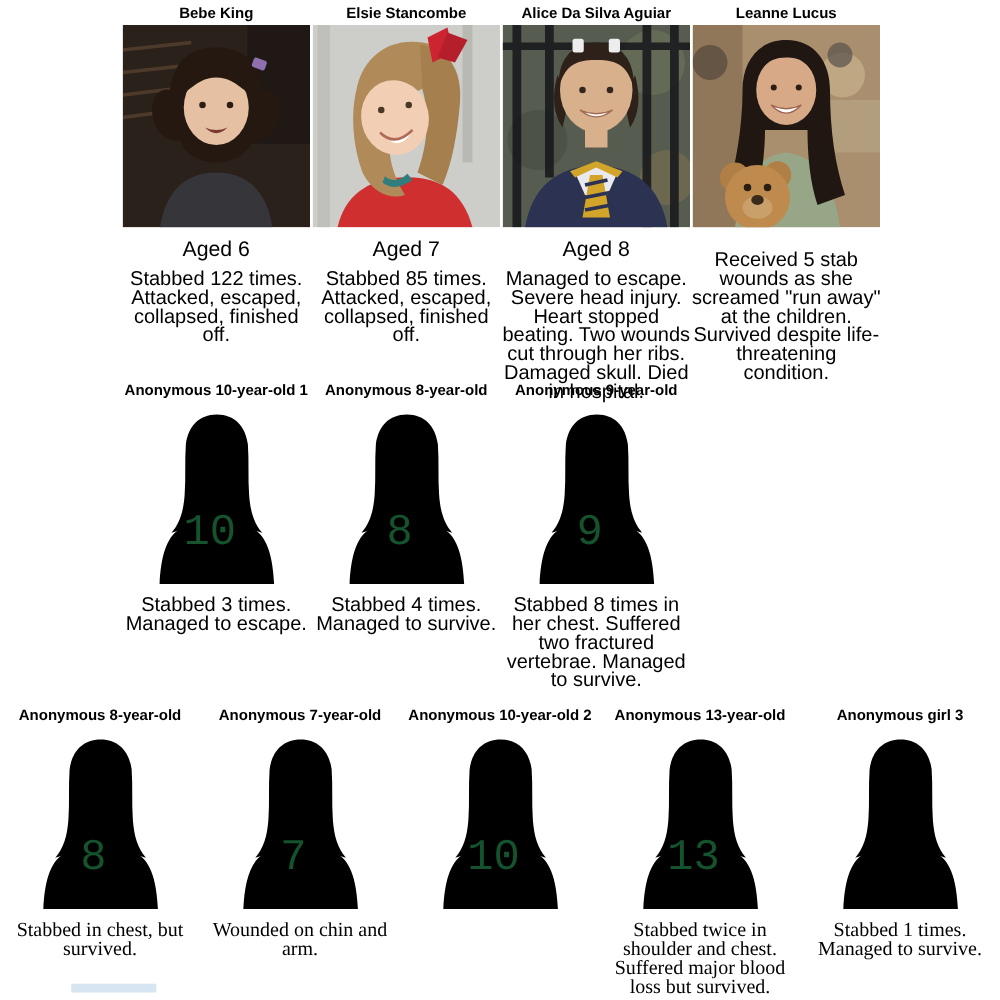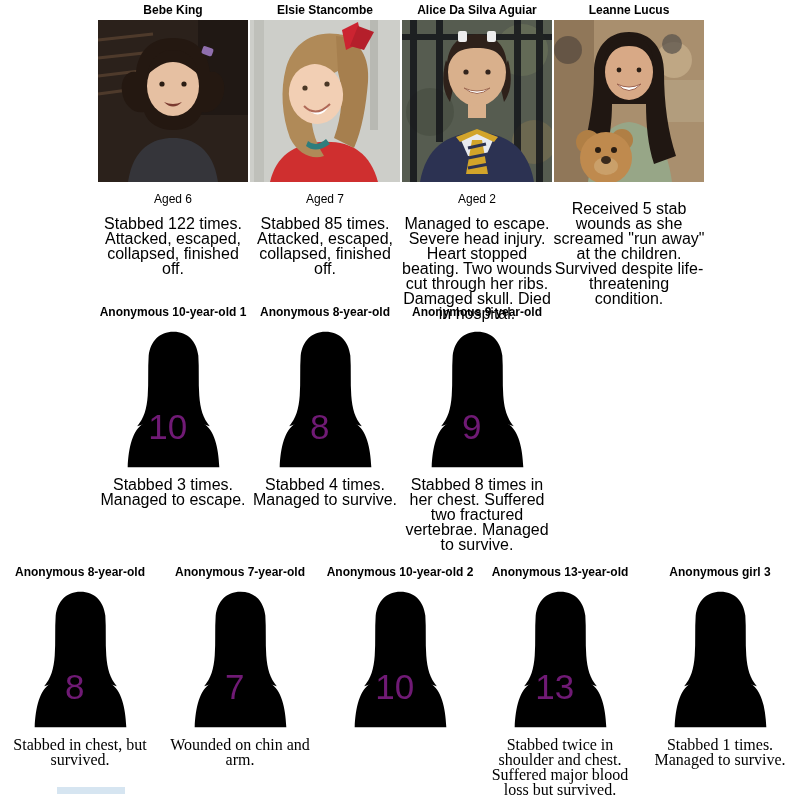--- a/index.html
+++ b/index.html
@@ -9,28 +9,28 @@
   }
   .row{position:absolute;display:flex;}
   .row1{top:2px;left:97px;width:608px;}
   .row2{top:304px;left:97px;width:608px;}
   .row3{top:564px;left:0;width:800px;}
   .col{width:152px;display:flex;flex-direction:column;align-items:center;text-align:center;}
   .row3 .col{width:160px;}
   .vname,.vtitle{font-size:12px;font-weight:bold;line-height:16px;white-space:nowrap;}
   .photo{width:150px;height:162px;margin-top:2px;overflow:hidden;}
   .photo svg{display:block;width:150px;height:162px;}
-  .age{font-size:12px;line-height:15px;margin-top:10px;}
+  .age{font-size:17px;line-height:15px;margin-top:10px;}
   .desc{font-size:16px;line-height:15px;margin-top:9px;width:152px;}
   .row3 .desc{width:156px;font-family:Liberation Serif, serif;}
   .sil{position:relative;width:105px;height:140px;margin-top:8px;}
   .sil svg{display:block;width:105px;height:140px;}
   .sil-num{
     position:absolute;top:58%;left:0;width:90%;text-align:center;
-    color:#701a75;font-size:35px;line-height:1;font-weight:400;
+    color:#14532d;font-size:35px;line-height:1;font-weight:400;font-family:Liberation Mono, monospace;
   }
   .artifact{position:absolute;left:57px;top:787px;width:68px;height:7px;background:#cfe0ee;opacity:.85;}
 </style>
 </head>
 <body>
 
 <svg width="0" height="0" style="position:absolute" aria-hidden="true">
   <symbol id="sil-girl" viewBox="0 0 110 145">
     <path fill="#000" d="M7,145 C8,124 12,106 24,99 C32,94 40,92 47,91 L63,91 C70,92 78,94 86,99 C98,106 102,124 103,145 Z"></path>
     <path fill="#000" d="M55,3 C40,3 31,13 29,28 C28,42 29,56 28,70 C27,84 24,94 17,102 C27,99 35,96 41,98 C45,101 50,103 55,103 C60,103 65,101 69,98 C75,96 83,99 93,102 C86,94 83,84 82,70 C81,56 82,42 81,28 C79,13 70,3 55,3 Z"></path>
@@ -120,21 +120,21 @@
           <path d="M106,40 C111,58 109,72 102,82 L97,60 Z" fill="#2e211a"></path>
           <ellipse cx="75" cy="52" rx="29" ry="34" fill="#d9b08c"></ellipse>
           <path d="M75,14 C54,14 44,30 45,50 C50,34 56,28 75,28 C94,28 100,34 105,50 C106,30 96,14 75,14 Z" fill="#2e211a"></path>
           <rect x="56" y="11" width="9" height="11" rx="2" fill="#ededed"></rect>
           <rect x="85" y="11" width="9" height="11" rx="2" fill="#ededed"></rect>
           <circle cx="64" cy="52" r="2.6" fill="#33241c"></circle>
             <circle cx="86" cy="52" r="2.6" fill="#33241c"></circle>
           <path d="M62,68 Q75,79 88,68 Q75,74 62,68 Z" fill="#fff" stroke="#a06a52" stroke-width="1"></path>
         </svg>
       </div>
-      <div class="age">Aged 2</div>
+      <div class="age">Aged 8</div>
       <div class="desc">Managed to escape. Severe head injury. Heart stopped beating. Two wounds cut through her ribs. Damaged skull. Died in hospital.</div>
     </div>
 
     <div class="col">
       <div class="vname">Leanne Lucus</div>
       <div class="photo">
         <svg viewBox="0 0 150 162">
           <rect width="150" height="162" fill="#a98f6e"></rect>
           <rect x="0" y="0" width="40" height="162" fill="#8a7154" opacity=".8"></rect>
           <circle cx="120" cy="40" r="18" fill="#c4ad8a" opacity=".8"></circle>

